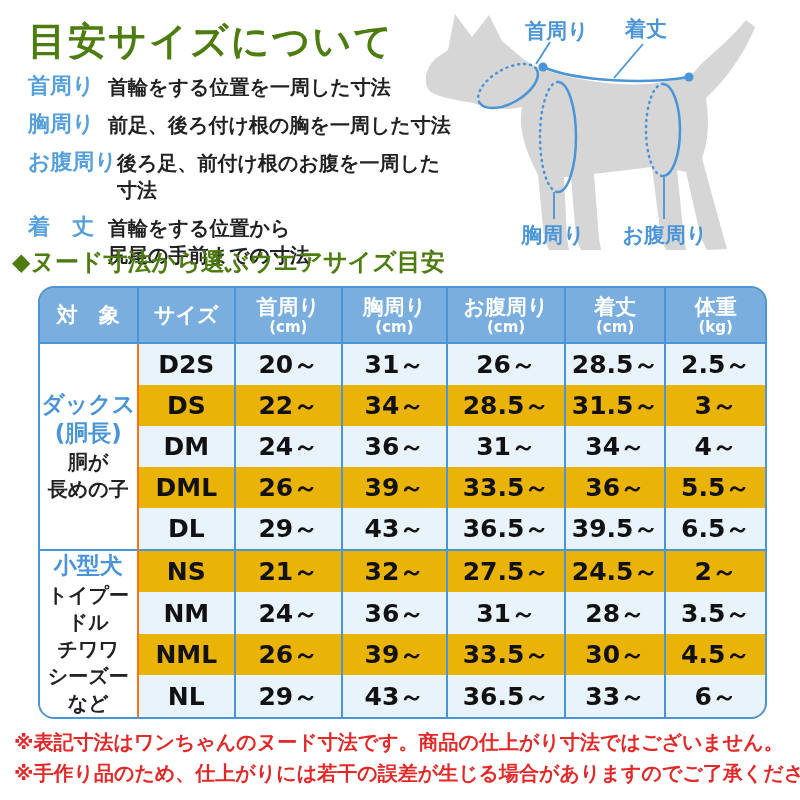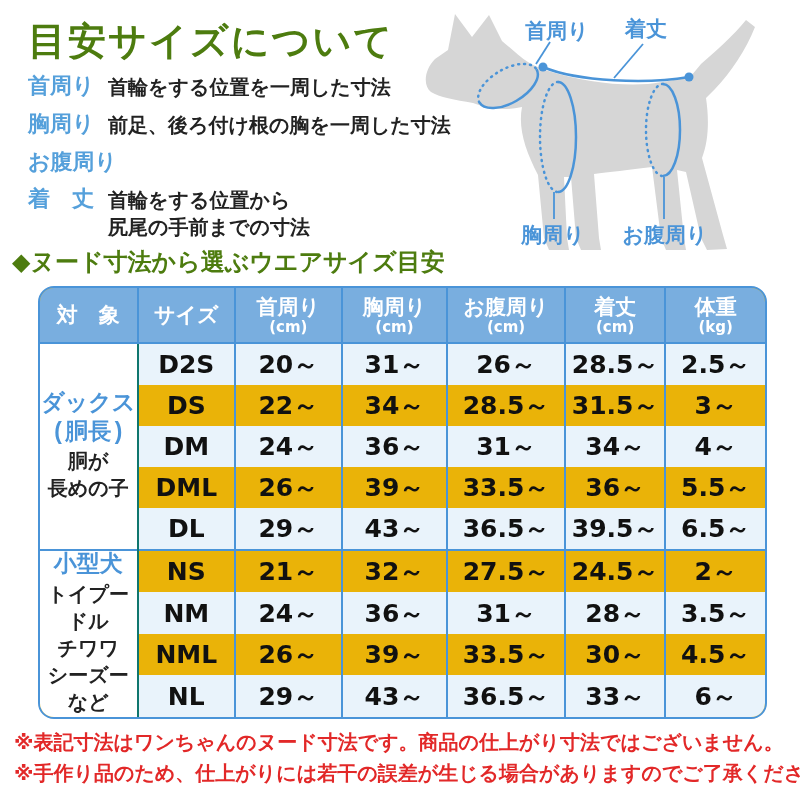--- a/index.html
+++ b/index.html
@@ -22,21 +22,21 @@
   
   .table-heading { position:absolute; left:12px; top:246px; font-size:24px; font-weight:bold; color:#4d7c0f; }
   .size-table-wrap {
     position:absolute; left:38px; top:286px; width:725px;
     border:2px solid #4A94D8; border-radius:16px; overflow:hidden; background:#eab308;
   }
   table { width:100%; border-collapse:collapse; table-layout:fixed; }
   th,td { text-align:center; vertical-align:middle; padding:0; }
   thead th { background:#79AEDF; color:#fff; height:54px; border-bottom:2px solid #4A94D8; }
   .col-b { border-left:2px solid #4A94D8; }
-  .group-cell { background:#fff !important; border-right:2px solid #0f766e;font-family:Liberation Mono, monospace; }
+  .group-cell { background:#fff !important; border-right:2px solid #f97316; }
   tbody td { height:41px; font-size:25px; font-weight:bold; color:#111; }
   tr.alt td { background:#E9F3FB; }
   .group-start td { border-top:2px solid #4A94D8; }
   .h-label { display:block; font-size:21px; font-weight:bold; line-height:1.15; }
   .h-unit  { display:block; font-size:15px; font-weight:bold; line-height:1.1; }
   .g-main { display:block; font-size:23px; font-weight:bold; color:#4A94D8; line-height:1.25; }
   .g-note { display:block; font-size:20px; font-weight:bold; color:#222; line-height:1.35; white-space:pre-line; margin-top:2px; }
   
   .notes { position:absolute; left:14px; top:727px; }
   .note-line { font-size:20px; font-weight:bold; color:#E22828; line-height:1.55; white-space:nowrap; }
@@ -52,20 +52,21 @@
     <div class="def-row">
       <span class="def-term">首周り</span>
       <span class="def-desc">首輪をする位置を一周した寸法</span>
     </div>
     <div class="def-row">
       <span class="def-term">胸周り</span>
       <span class="def-desc">前足、後ろ付け根の胸を一周した寸法</span>
     </div>
     <div class="def-row">
       <span class="def-term">お腹周り</span>
+      <span class="def-desc">後ろ足、前付け根のお腹を一周した寸法</span>
     </div>
     <div class="def-row">
       <span class="def-term">着　丈</span>
       <span class="def-desc">首輪をする位置から
 尻尾の手前までの寸法</span>
     </div>
   </div>
 
   <svg class="dog-svg" width="395" height="260" viewBox="0 0 395 260">
 

